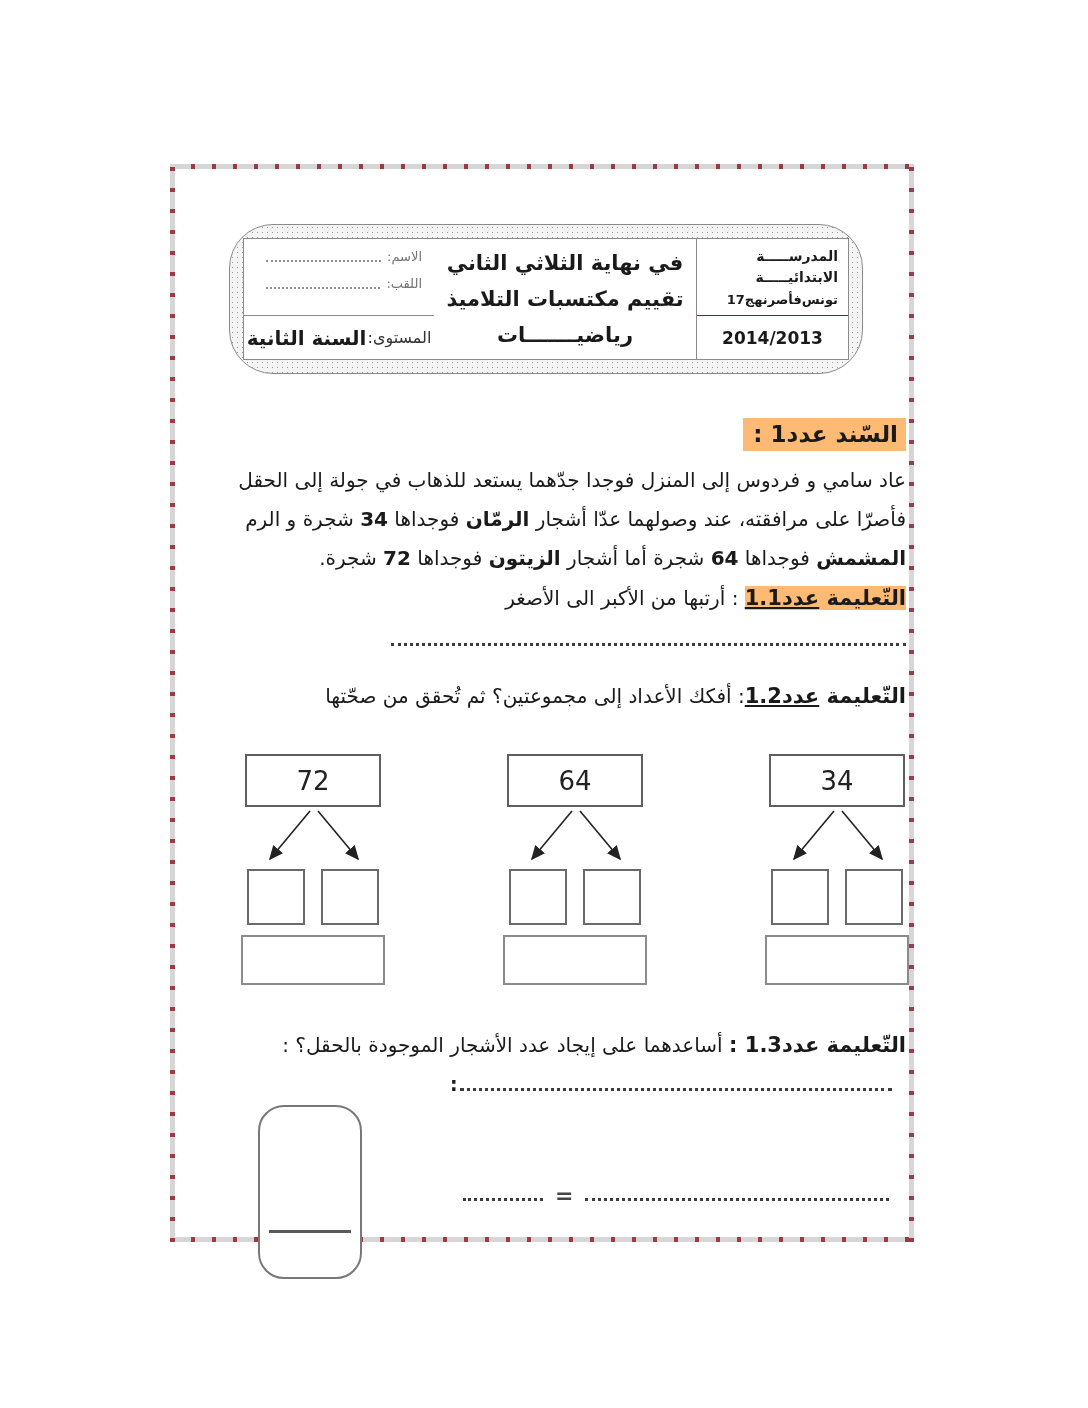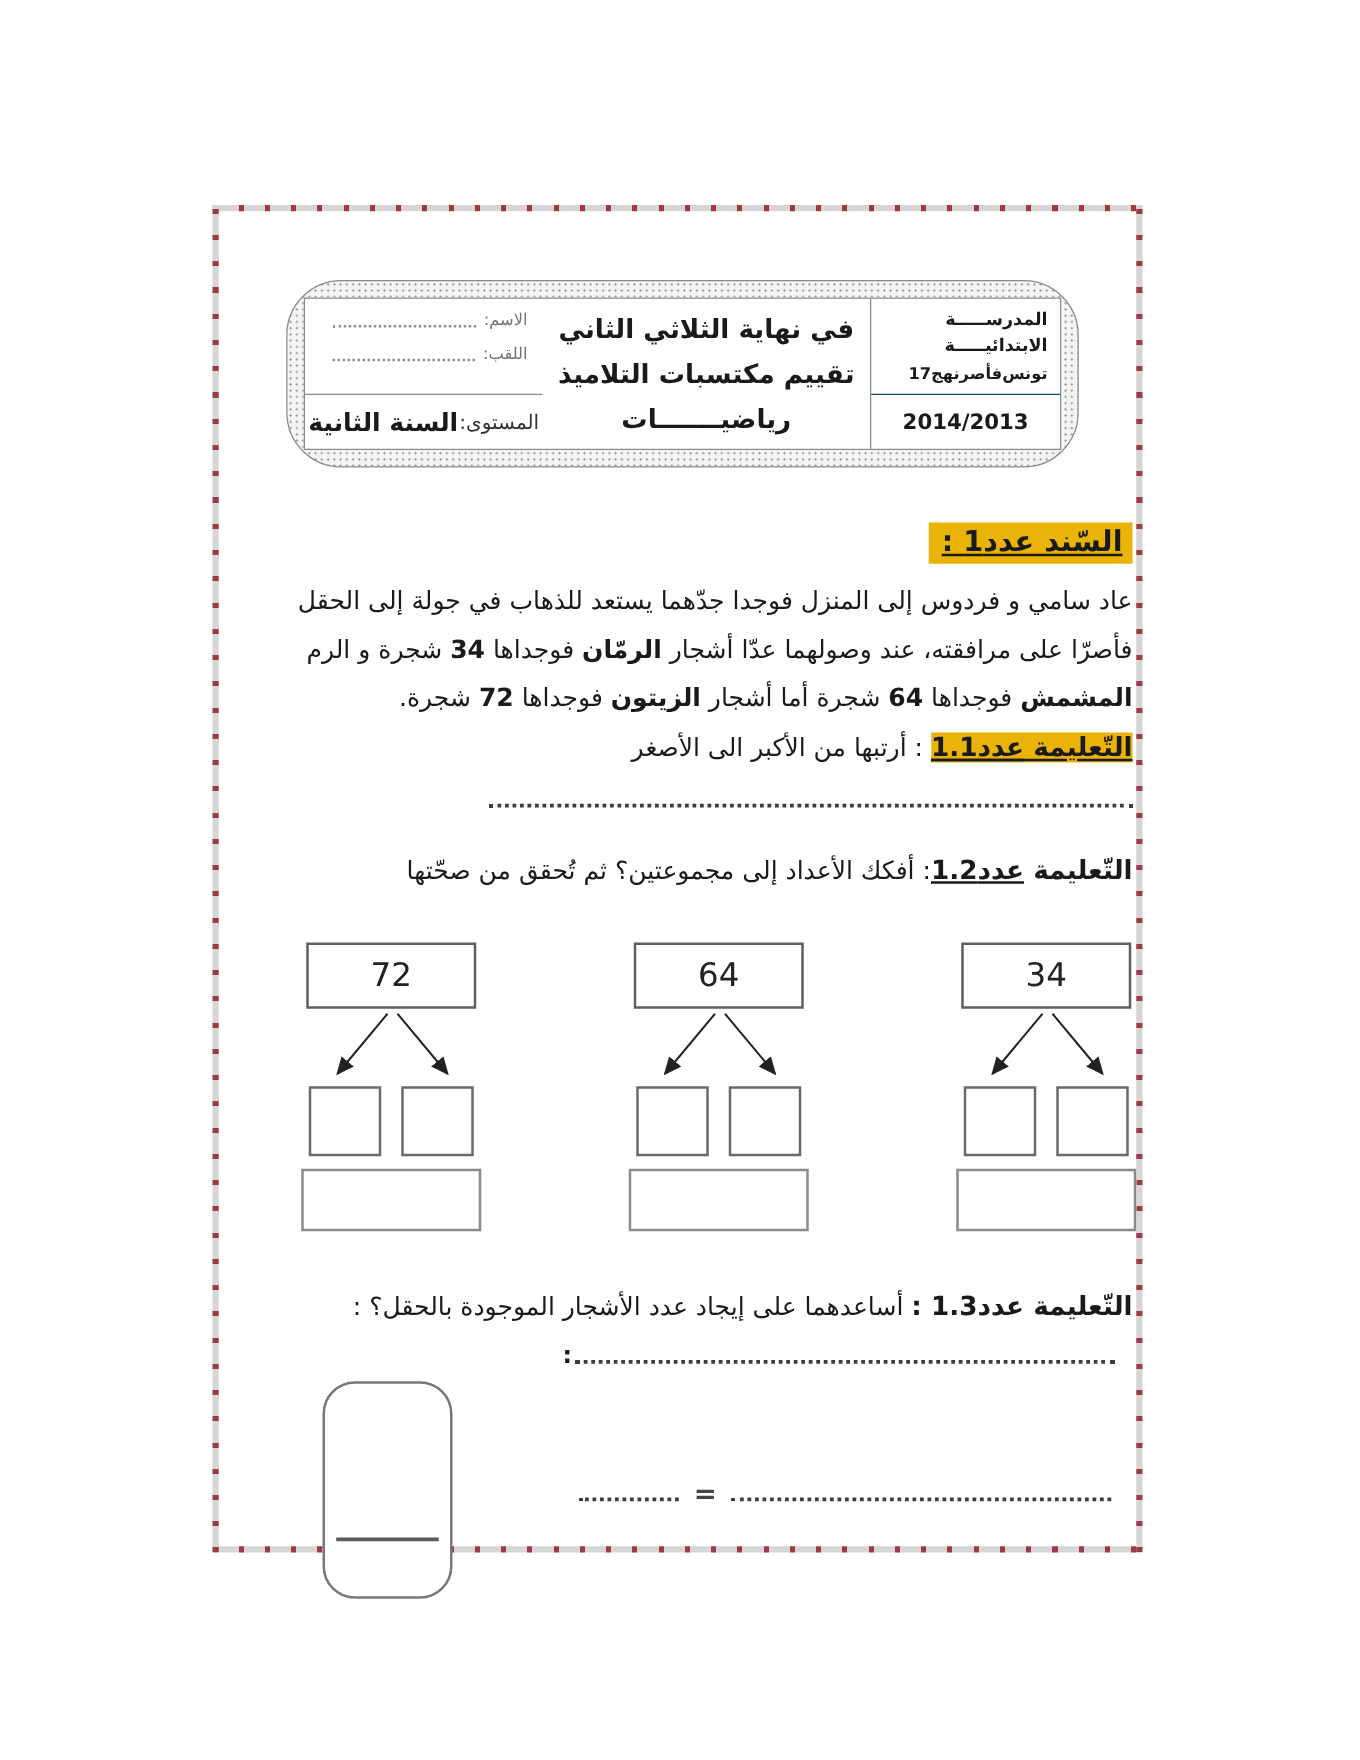--- a/index.html
+++ b/index.html
@@ -43,21 +43,21 @@
   .name-row .lbl { font-size:13px; color:#737373; }
   .dotfill { flex:1; border-bottom:2px dotted #8f8f8f; height:12px; margin:0 6px 2px 8px; }
   .level-cell { height:44px; border-top:1px solid #8a8a8a; display:flex; align-items:center;
                 justify-content:center; direction:rtl; }
   .level-cell .lvl-lbl { font-size:16px; color:#333; }
   .level-cell .lvl-val { font-size:20px; font-weight:bold; margin-right:1px; }
 
   
   .main { position:absolute; left:186px; top:418px; width:720px; direction:rtl;
           text-align:right; font-size:20px; }
-  .hl { background:#eab308;text-decoration:underline; }
+  .hl { background:#fdba74; }
   .sanad-head { display:inline-block; font-weight:bold; font-size:23px; padding:3px 8px 4px 10px; }
   .para { margin-top:10px; line-height:39px; }
   .para .ln { white-space:nowrap; }
   b.kw { font-weight:bold; }
   .t-line { margin-top:2px; line-height:36px; }
   .t-label { font-weight:bold; font-size:21px; }
   .u { text-decoration:underline; }
   .ans-dots-1 { width:515px; border-bottom:3px dotted #3c3c3c; height:4px; margin-top:26px; }
   .t12 { margin-top:32px; }
   .t13 { margin-top:42px; }

